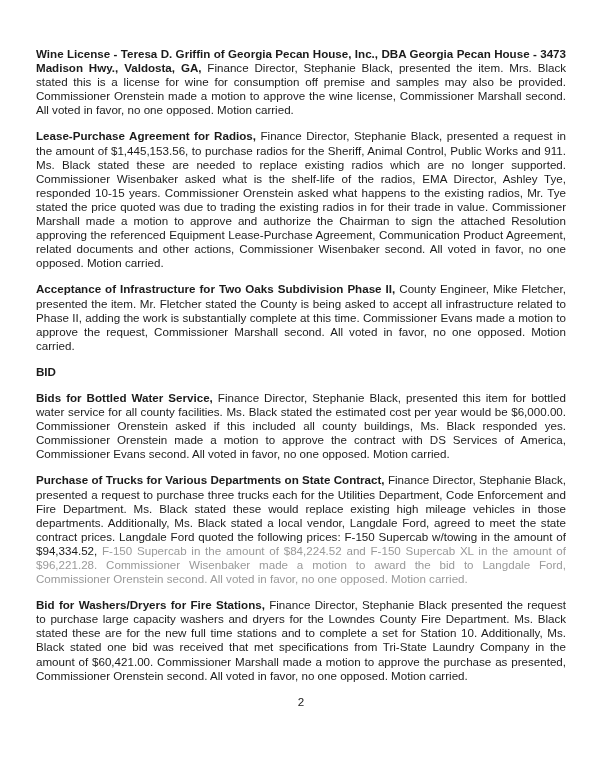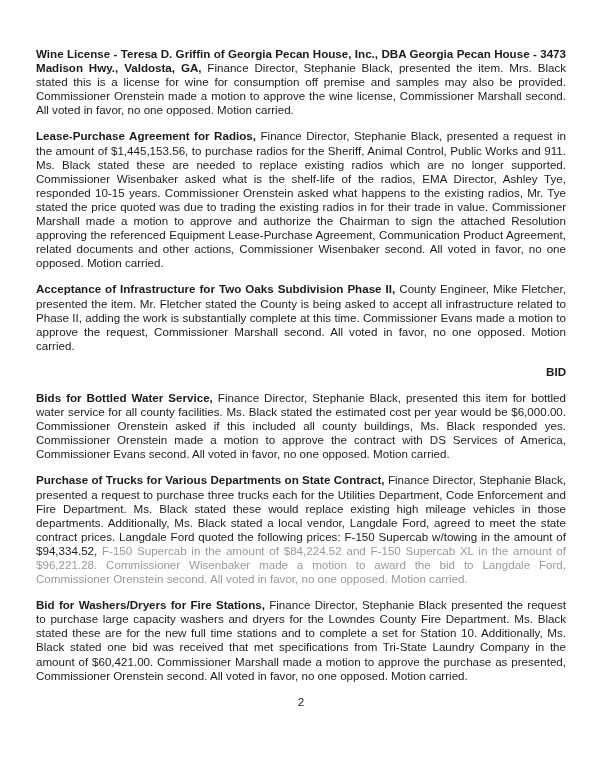--- a/index.html
+++ b/index.html
@@ -26,21 +26,21 @@
   .para {
     margin: 0 0 12px 0;
     text-align: justify;
   }
   .b {
     font-weight: bold;
   }
   .heading {
     margin: 0 0 12px 0;
     font-weight: bold;
-    text-align: right;
+    text-align: left;
   }
   .faded {
     color: var(--faded, #9a9a9a);
     margin-top: 16px;
   }
   .page-number {
     margin-top: 4px;
     text-align: center;
   }
 </style>

